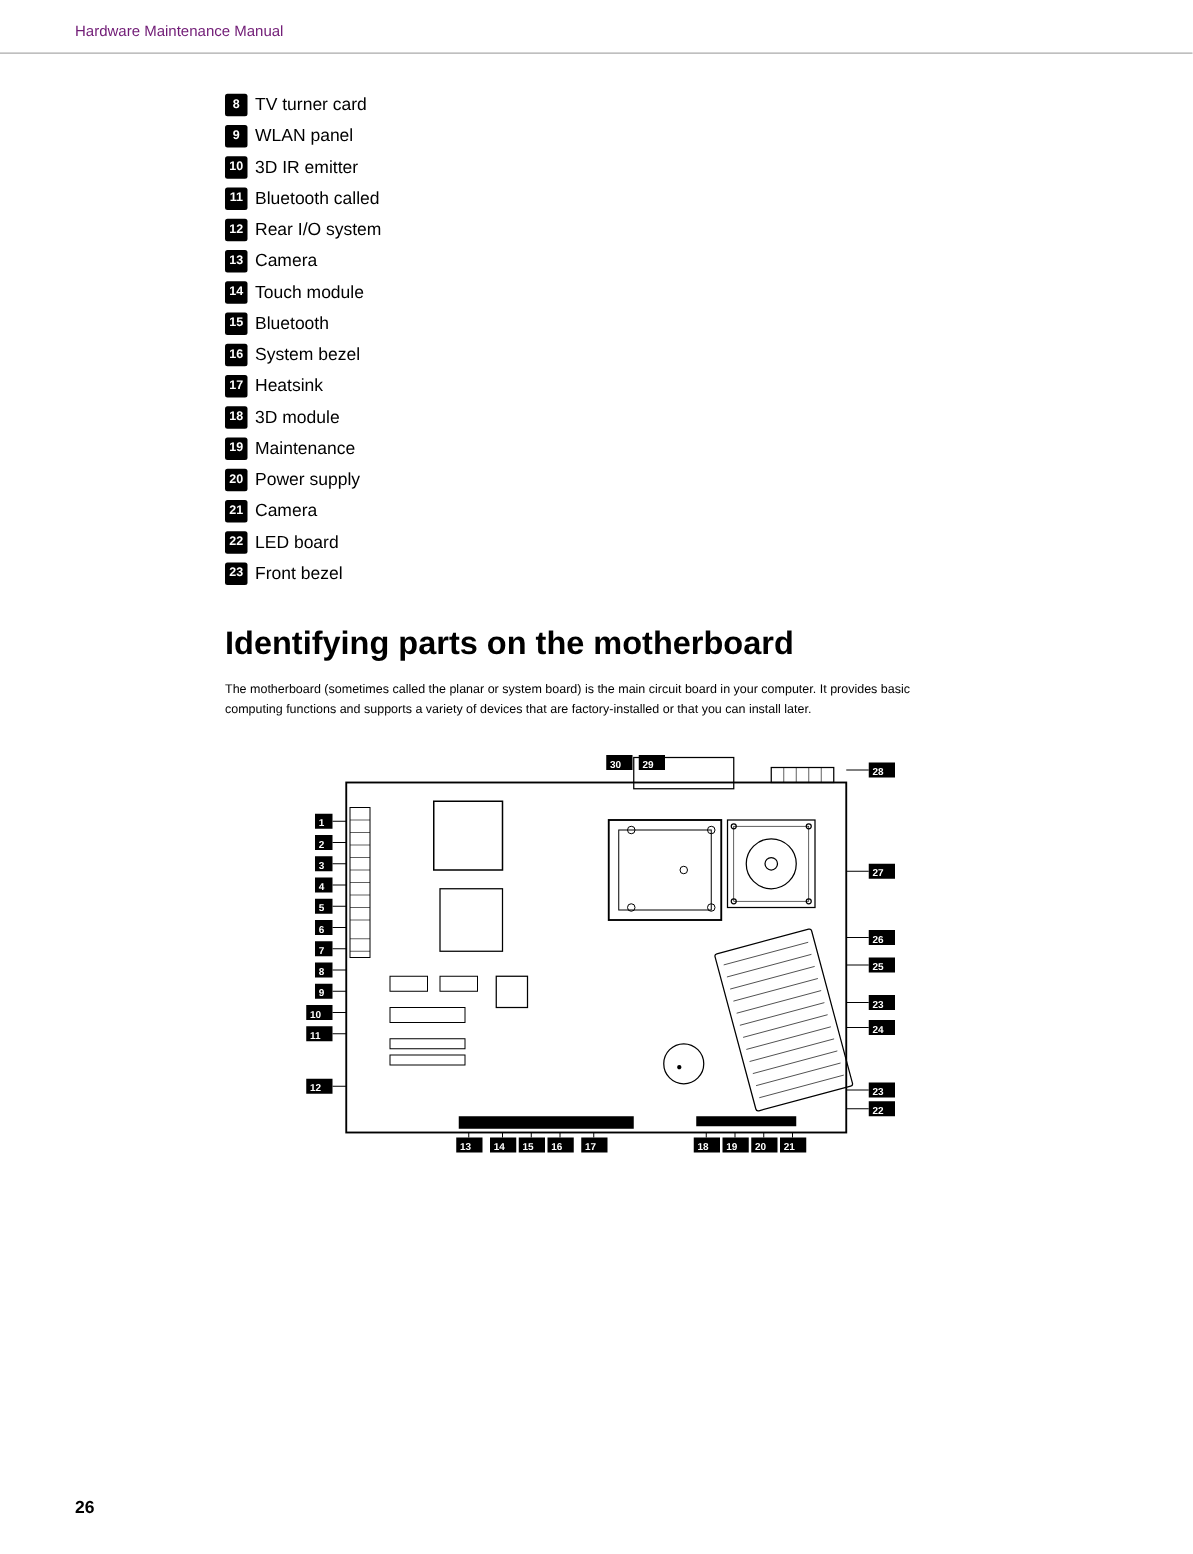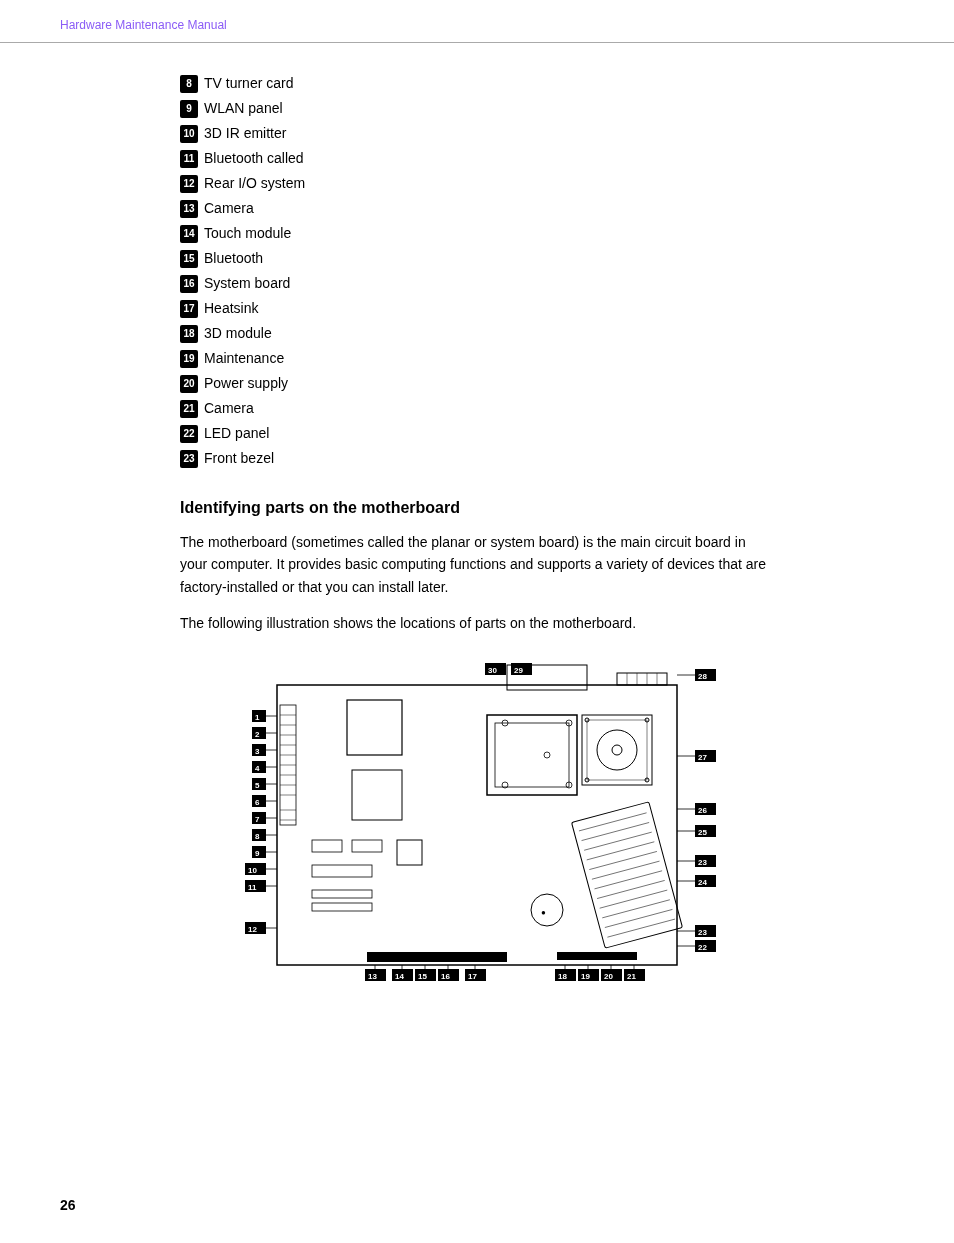--- a/index.html
+++ b/index.html
@@ -14,21 +14,21 @@
     .page {
       width: 954px;
       min-height: 1243px;
       padding: 0;
       position: relative;
     }
     .header {
       padding: 18px 60px 10px 60px;
       border-bottom: 1px solid #aaa;
       font-size: 12px;
-      color: #8b5cf6;
+      color: #701a75;
     }
     .content {
       padding: 30px 180px 40px 180px;
     }
     .list-section {
       margin-bottom: 30px;
     }
     .list-item {
       display: flex;
       align-items: center;
@@ -45,27 +45,27 @@
       font-size: 10px;
       font-weight: bold;
       min-width: 18px;
       height: 18px;
       padding: 0 3px;
       border-radius: 2px;
       margin-right: 6px;
       flex-shrink: 0;
     }
     .section-title {
-      font-size: 16px;
+      font-size: 26px;
       font-weight: bold;
       margin-bottom: 14px;
       margin-top: 10px;
     }
     .section-body {
-      font-size: 14px;
+      font-size: 10px;
       line-height: 1.6;
       margin-bottom: 14px;
     }
     .diagram-container {
       display: flex;
       justify-content: center;
       margin-top: 20px;
     }
     .page-number {
       position: absolute;
@@ -117,21 +117,21 @@
         <div class="list-item">
           <span class="badge">14</span>
           <span>Touch module</span>
         </div>
         <div class="list-item">
           <span class="badge">15</span>
           <span>Bluetooth</span>
         </div>
         <div class="list-item">
           <span class="badge">16</span>
-          <span>System board</span>
+          <span>System bezel</span>
         </div>
         <div class="list-item">
           <span class="badge">17</span>
           <span>Heatsink</span>
         </div>
         <div class="list-item">
           <span class="badge">18</span>
           <span>3D module</span>
         </div>
         <div class="list-item">
@@ -141,31 +141,30 @@
         <div class="list-item">
           <span class="badge">20</span>
           <span>Power supply</span>
         </div>
         <div class="list-item">
           <span class="badge">21</span>
           <span>Camera</span>
         </div>
         <div class="list-item">
           <span class="badge">22</span>
-          <span>LED panel</span>
+          <span>LED board</span>
         </div>
         <div class="list-item">
           <span class="badge">23</span>
           <span>Front bezel</span>
         </div>
       </div>
 
     <div class="section-title">Identifying parts on the motherboard</div>
     <div class="section-body">The motherboard (sometimes called the planar or system board) is the main circuit board in your computer. It provides basic computing functions and supports a variety of devices that are factory-installed or that you can install later.</div>
-    <div class="section-body">The following illustration shows the locations of parts on the motherboard.</div>
 
     <div class="diagram-container">
       <svg class="diagram-svg" viewBox="0 0 560 340" xmlns="http://www.w3.org/2000/svg">
 
         <rect x="80" y="30" width="400" height="280" fill="none" stroke="#000" stroke-width="1.5"></rect>
 
         <rect x="310" y="10" width="80" height="25" fill="none" stroke="#000" stroke-width="1"></rect>
 
         <rect x="420" y="18" width="50" height="12" fill="none" stroke="#000" stroke-width="1"></rect>
 

